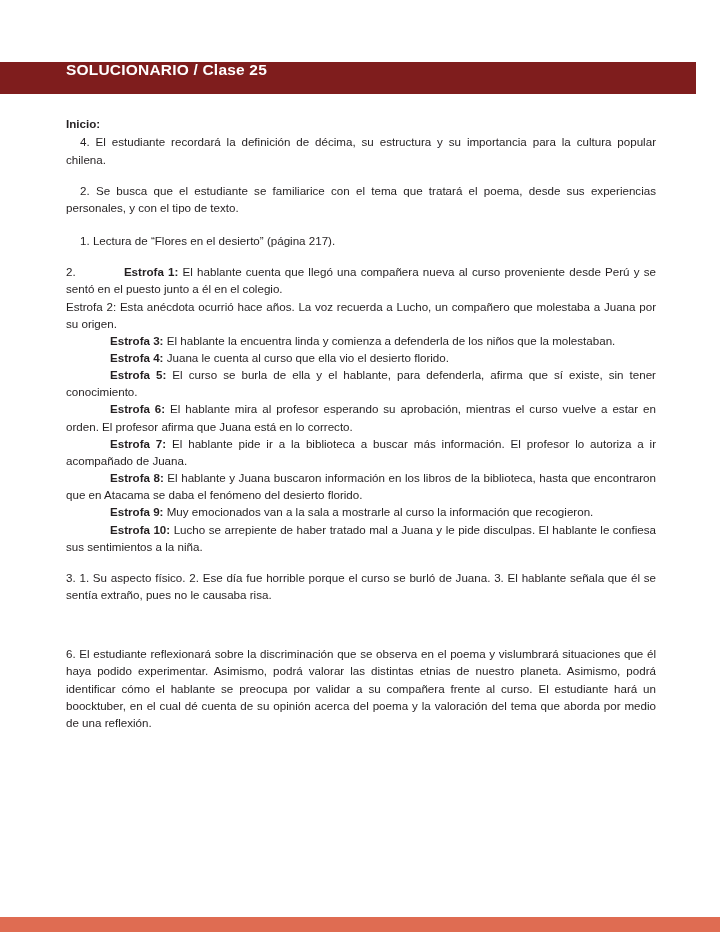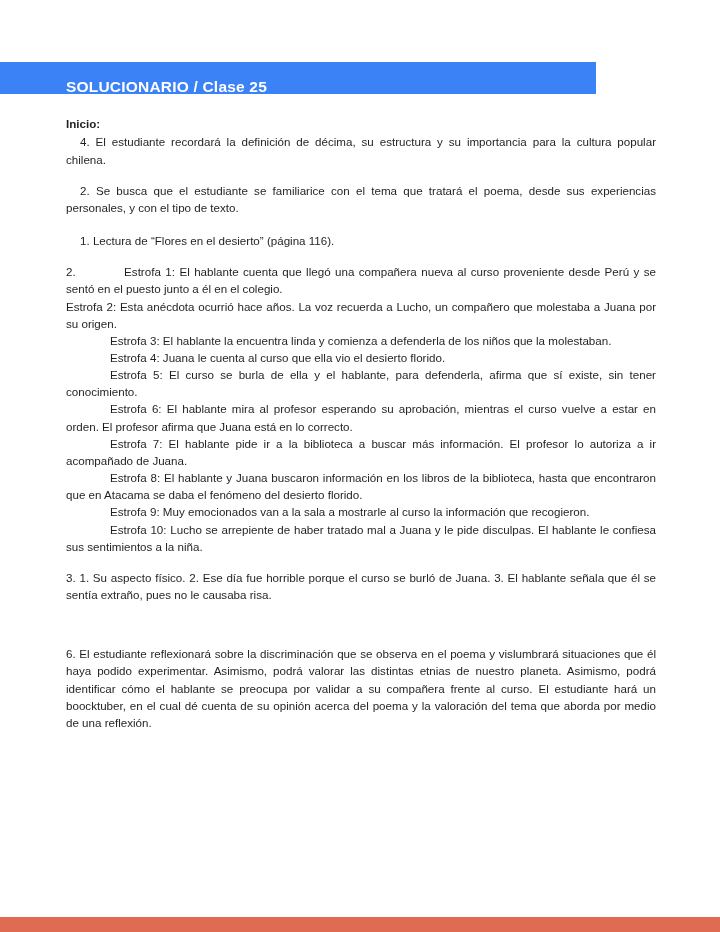--- a/index.html
+++ b/index.html
@@ -21,25 +21,25 @@
     width: 720px;
     height: 932px;
     box-sizing: border-box;
   }
 
   
   .header-bar {
     position: absolute;
     left: 0;
     top: 62px;
-    width: 596px;
+    width: 696px;
     height: 32px;
-    background: #3b82f6;
+    background: #7f1d1d;
     display: flex;
-    align-items: flex-end;
+    align-items: flex-start;
   }
   .header-title {
     margin-left: 66px;
     color: #ffffff;
     font-size: 15.5px;
     font-weight: bold;
     letter-spacing: 0.2px;
     line-height: 1;
     white-space: nowrap;
   }
@@ -81,21 +81,21 @@
     text-indent: 14px;
   }
 
   
   .para.flush {
     text-indent: 0;
   }
   .spacer-md { height: 14px; }
   .spacer-lg { height: 16px; }
 
-  b, strong { font-weight: normal; padding-left: 44px; }
+  b, strong { font-weight: bold; padding-left: 44px; }
 </style>
 </head>
 <body>
 
 <div class="page">
 
   <div class="header-bar">
     <div class="header-title">SOLUCIONARIO / Clase 25</div>
   </div>
 
@@ -105,21 +105,21 @@
 
     <p class="para indent">4. El estudiante recordará la definición de décima, su estructura y su importancia para la cultura popular chilena.</p>
 
     <div class="spacer-md"></div>
 
     <p class="para indent">2. Se busca que el estudiante se familiarice con el tema que tratará el poema, desde sus experiencias personales, y con el tipo de texto.</p>
 
     <div class="spacer-lg"></div>
 
 
-    <p class="para indent">1. Lectura de “Flores en el desierto” (página 116).</p>
+    <p class="para indent">1. Lectura de “Flores en el desierto” (página 217).</p>
 
     <div class="spacer-md"></div>
 
     <div id="estrofa-list">
         <p class="para flush"><span>2. </span><b>Estrofa 1:</b><span> El hablante cuenta que llegó una compañera nueva al curso proveniente desde Perú y se sentó en el puesto junto a él en el colegio.</span><br><span>Estrofa 2:</span><span> Esta anécdota ocurrió hace años. La voz recuerda a Lucho, un compañero que molestaba a Juana por su origen.</span><br><b>Estrofa 3:</b><span> El hablante la encuentra linda y comienza a defenderla de los niños que la molestaban.</span><br><b>Estrofa 4:</b><span> Juana le cuenta al curso que ella vio el desierto florido.</span><br><b>Estrofa 5:</b><span> El curso se burla de ella y el hablante, para defenderla, afirma que sí existe, sin tener conocimiento.</span><br><b>Estrofa 6:</b><span> El hablante mira al profesor esperando su aprobación, mientras el curso vuelve a estar en orden. El profesor afirma que Juana está en lo correcto.</span><br><b>Estrofa 7:</b><span> El hablante pide ir a la biblioteca a buscar más información. El profesor lo autoriza a ir acompañado de Juana.</span><br><b>Estrofa 8:</b><span> El hablante y Juana buscaron información en los libros de la biblioteca, hasta que encontraron que en Atacama se daba el fenómeno del desierto florido.</span><br><b>Estrofa 9:</b><span> Muy emocionados van a la sala a mostrarle al curso la información que recogieron.</span><br><b>Estrofa 10:</b><span> Lucho se arrepiente de haber tratado mal a Juana y le pide disculpas. El hablante le confiesa sus sentimientos a la niña.</span></p>
       </div>
 
     <div class="spacer-md"></div>
 
     <p class="para flush">3. 1. Su aspecto físico.  2. Ese día fue horrible porque el curso se burló de Juana.  3. El hablante señala que él se sentía extraño, pues no le causaba risa.</p>

